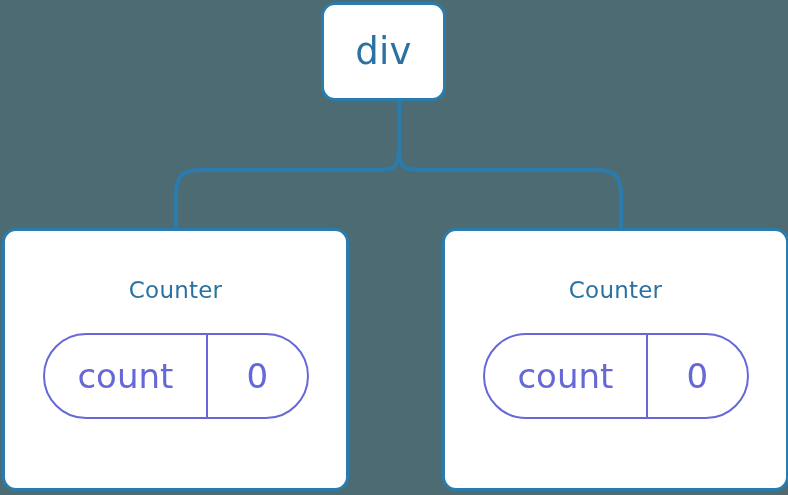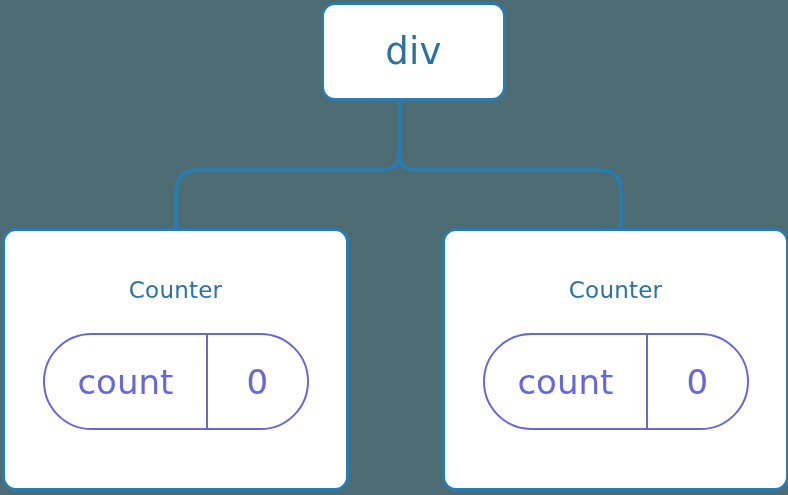--- a/index.html
+++ b/index.html
@@ -35,21 +35,21 @@
     box-sizing: border-box;
     z-index: 2;
     display: flex;
     flex-direction: column;
     align-items: center;
   }
 
   .node-root {
     left: 321px;
     top: 2px;
-    width: 185px;
+    width: 125px;
     height: 99px;
     justify-content: center;
   }
 
   .node-child {
     width: 347px;
     height: 263px;
     top: 228px;
     justify-content: flex-start;
   }
@@ -69,21 +69,21 @@
   }
   .node-child .node-title {
     font-size: 23px;
     margin-top: 48px;
   }
 
   
   .pill {
     margin-top: 31px;
     width: 266px;
-    height: 97px;
+    height: 86px;
     border: 2px solid #6668d8;
     border-radius: 49px;
     box-sizing: border-box;
     display: flex;
     align-items: stretch;
     background: transparent;
   }
   .pill-key {
     flex: 0 0 62.5%;
     display: flex;

